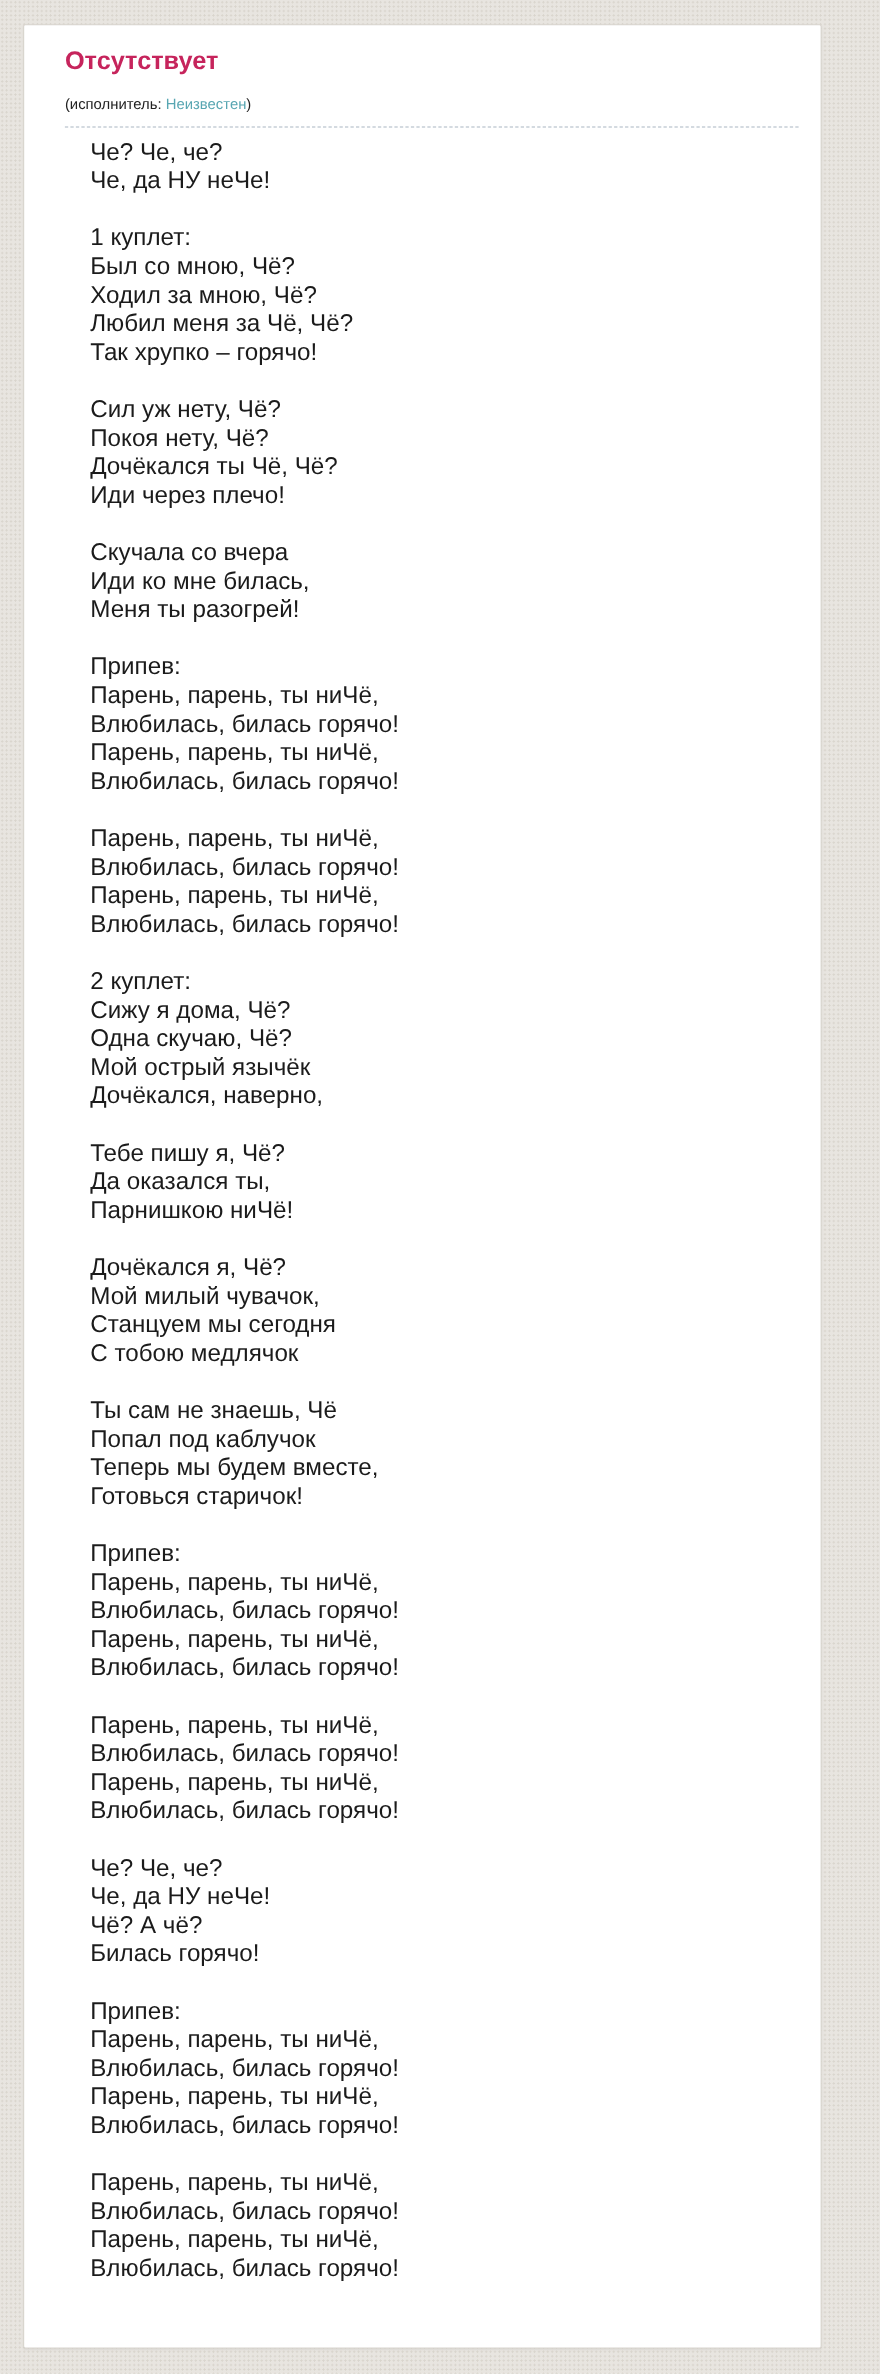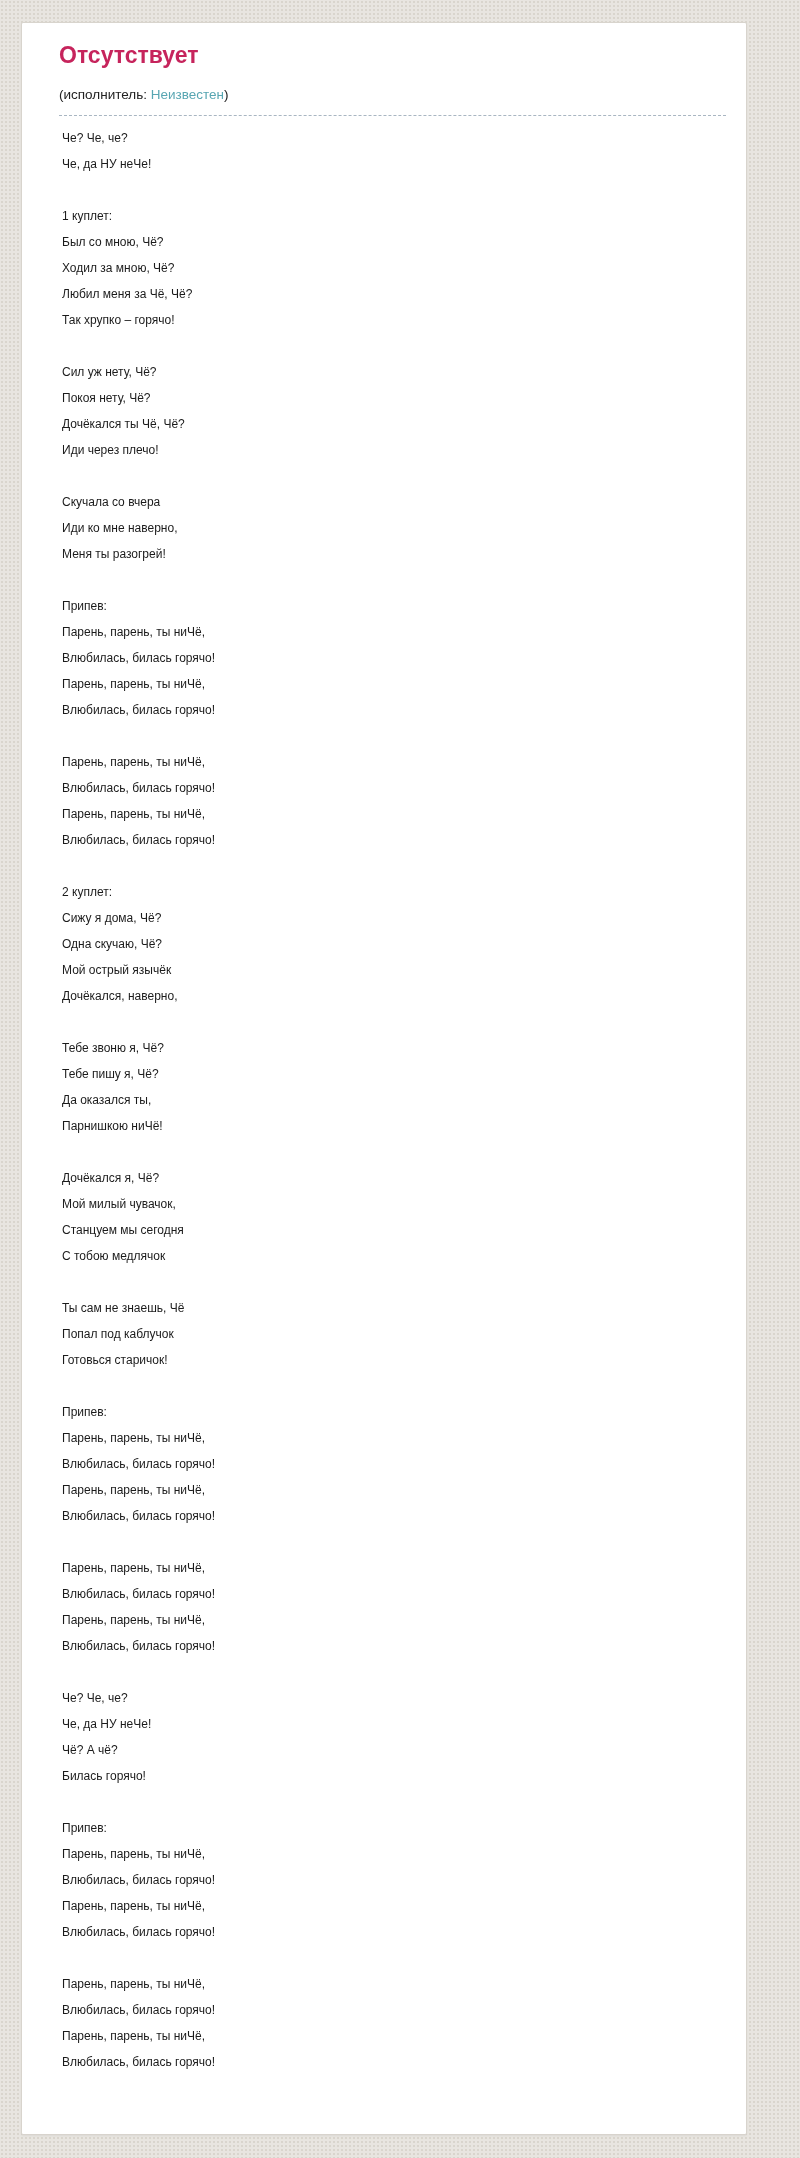--- a/index.html
+++ b/index.html
@@ -55,22 +55,22 @@
     padding-bottom: 11px;
     border-bottom: 1px dashed var(--separator);
   }
   .artist-link {
     color: var(--artist-link);
     text-decoration: none;
     cursor: pointer;
   }
   .lyrics-text {
     margin-top: 9px;
-    margin-left: 3px;
-    font-size: 12px;
+    margin-left: 23px;
+    font-size: 22px;
     line-height: 26px;
     color: var(--lyrics-color);
   }
   .lyric-line { min-height: 26px; white-space: pre-wrap; }
 </style>
 </head>
 <body>
 
 <div class="lyrics-card">
   <h1 class="song-title">Отсутствует</h1>
@@ -86,52 +86,52 @@
       <div class="lyric-line">Ходил за мною, Чё?</div>
       <div class="lyric-line">Любил меня за Чё, Чё?</div>
       <div class="lyric-line">Так хрупко – горячо!</div>
       <div class="lyric-line blank">&nbsp;</div>
       <div class="lyric-line">Сил уж нету, Чё?</div>
       <div class="lyric-line">Покоя нету, Чё?</div>
       <div class="lyric-line">Дочёкался ты Чё, Чё?</div>
       <div class="lyric-line">Иди через плечо!</div>
       <div class="lyric-line blank">&nbsp;</div>
       <div class="lyric-line">Скучала со вчера</div>
-      <div class="lyric-line">Иди ко мне наверно,</div>
+      <div class="lyric-line">Иди ко мне билась,</div>
       <div class="lyric-line">Меня ты разогрей!</div>
       <div class="lyric-line blank">&nbsp;</div>
       <div class="lyric-line">Припев:</div>
       <div class="lyric-line">Парень, парень, ты ниЧё,</div>
       <div class="lyric-line">Влюбилась, билась горячо!</div>
       <div class="lyric-line">Парень, парень, ты ниЧё,</div>
       <div class="lyric-line">Влюбилась, билась горячо!</div>
       <div class="lyric-line blank">&nbsp;</div>
       <div class="lyric-line">Парень, парень, ты ниЧё,</div>
       <div class="lyric-line">Влюбилась, билась горячо!</div>
       <div class="lyric-line">Парень, парень, ты ниЧё,</div>
       <div class="lyric-line">Влюбилась, билась горячо!</div>
       <div class="lyric-line blank">&nbsp;</div>
       <div class="lyric-line">2 куплет:</div>
       <div class="lyric-line">Сижу я дома, Чё?</div>
       <div class="lyric-line">Одна скучаю, Чё?</div>
       <div class="lyric-line">Мой острый язычёк</div>
       <div class="lyric-line">Дочёкался, наверно,</div>
       <div class="lyric-line blank">&nbsp;</div>
-      <div class="lyric-line">Тебе звоню я, Чё?</div>
       <div class="lyric-line">Тебе пишу я, Чё?</div>
       <div class="lyric-line">Да оказался ты,</div>
       <div class="lyric-line">Парнишкою ниЧё!</div>
       <div class="lyric-line blank">&nbsp;</div>
       <div class="lyric-line">Дочёкался я, Чё?</div>
       <div class="lyric-line">Мой милый чувачок,</div>
       <div class="lyric-line">Станцуем мы сегодня</div>
       <div class="lyric-line">С тобою медлячок</div>
       <div class="lyric-line blank">&nbsp;</div>
       <div class="lyric-line">Ты сам не знаешь, Чё</div>
       <div class="lyric-line">Попал под каблучок</div>
+      <div class="lyric-line">Теперь мы будем вместе,</div>
       <div class="lyric-line">Готовься старичок!</div>
       <div class="lyric-line blank">&nbsp;</div>
       <div class="lyric-line">Припев:</div>
       <div class="lyric-line">Парень, парень, ты ниЧё,</div>
       <div class="lyric-line">Влюбилась, билась горячо!</div>
       <div class="lyric-line">Парень, парень, ты ниЧё,</div>
       <div class="lyric-line">Влюбилась, билась горячо!</div>
       <div class="lyric-line blank">&nbsp;</div>
       <div class="lyric-line">Парень, парень, ты ниЧё,</div>
       <div class="lyric-line">Влюбилась, билась горячо!</div>

